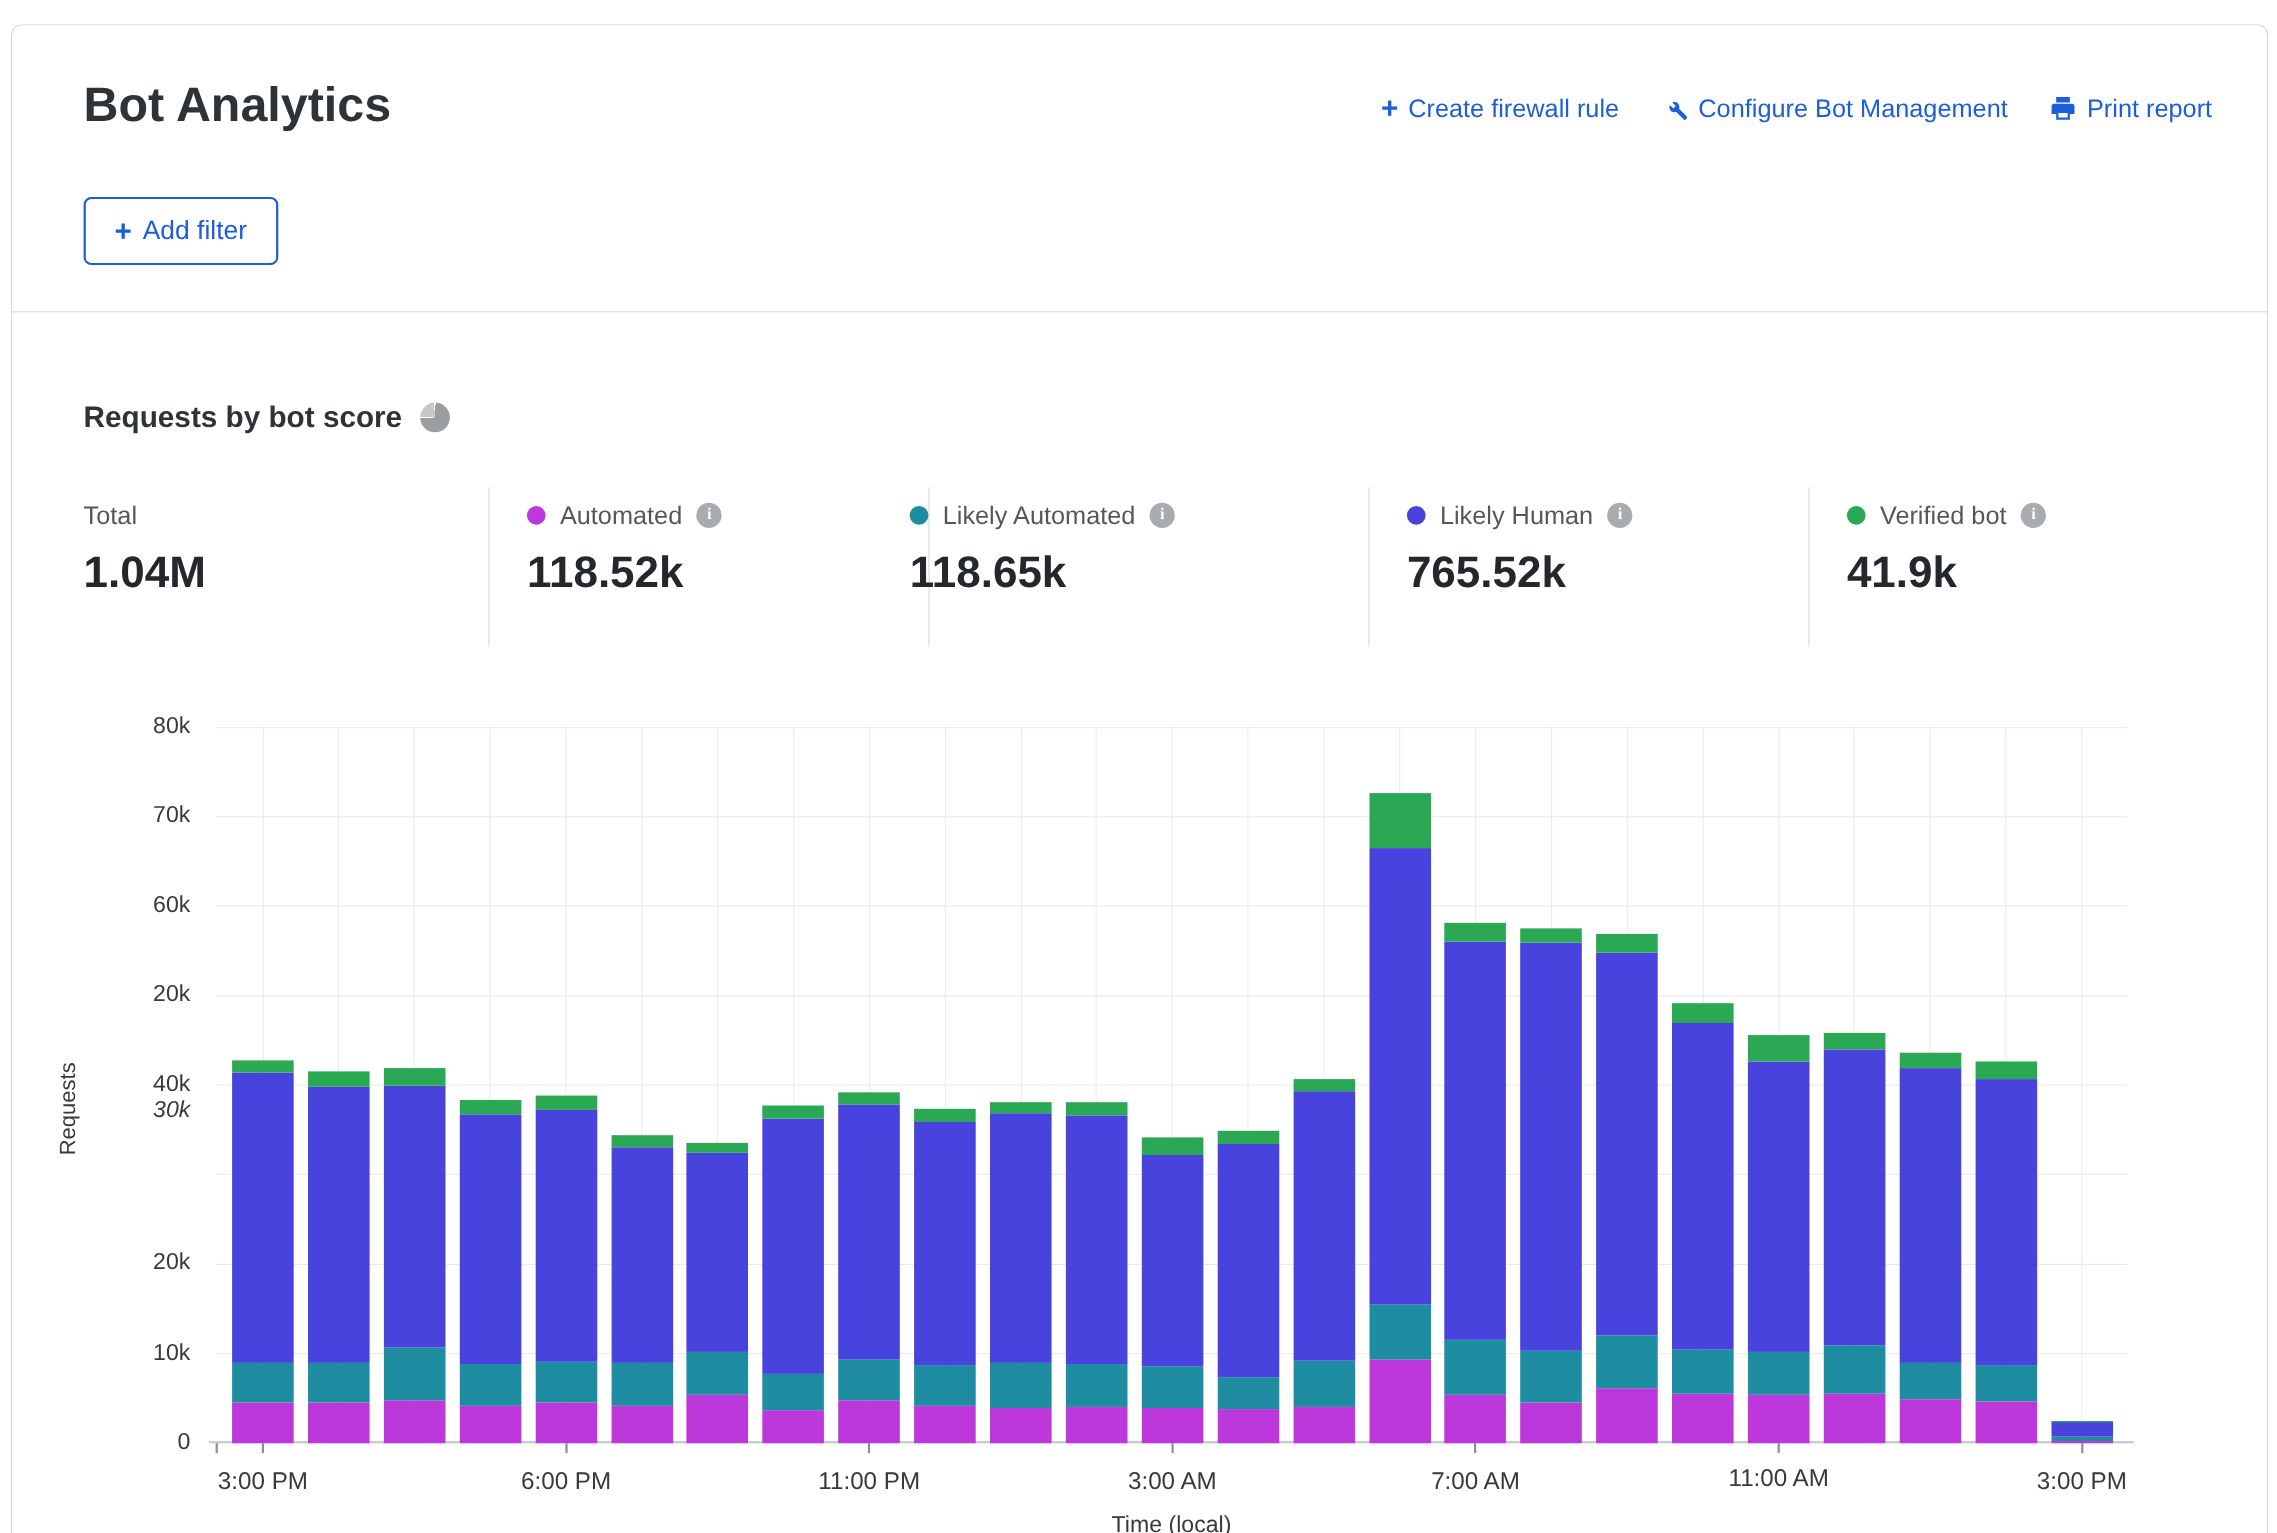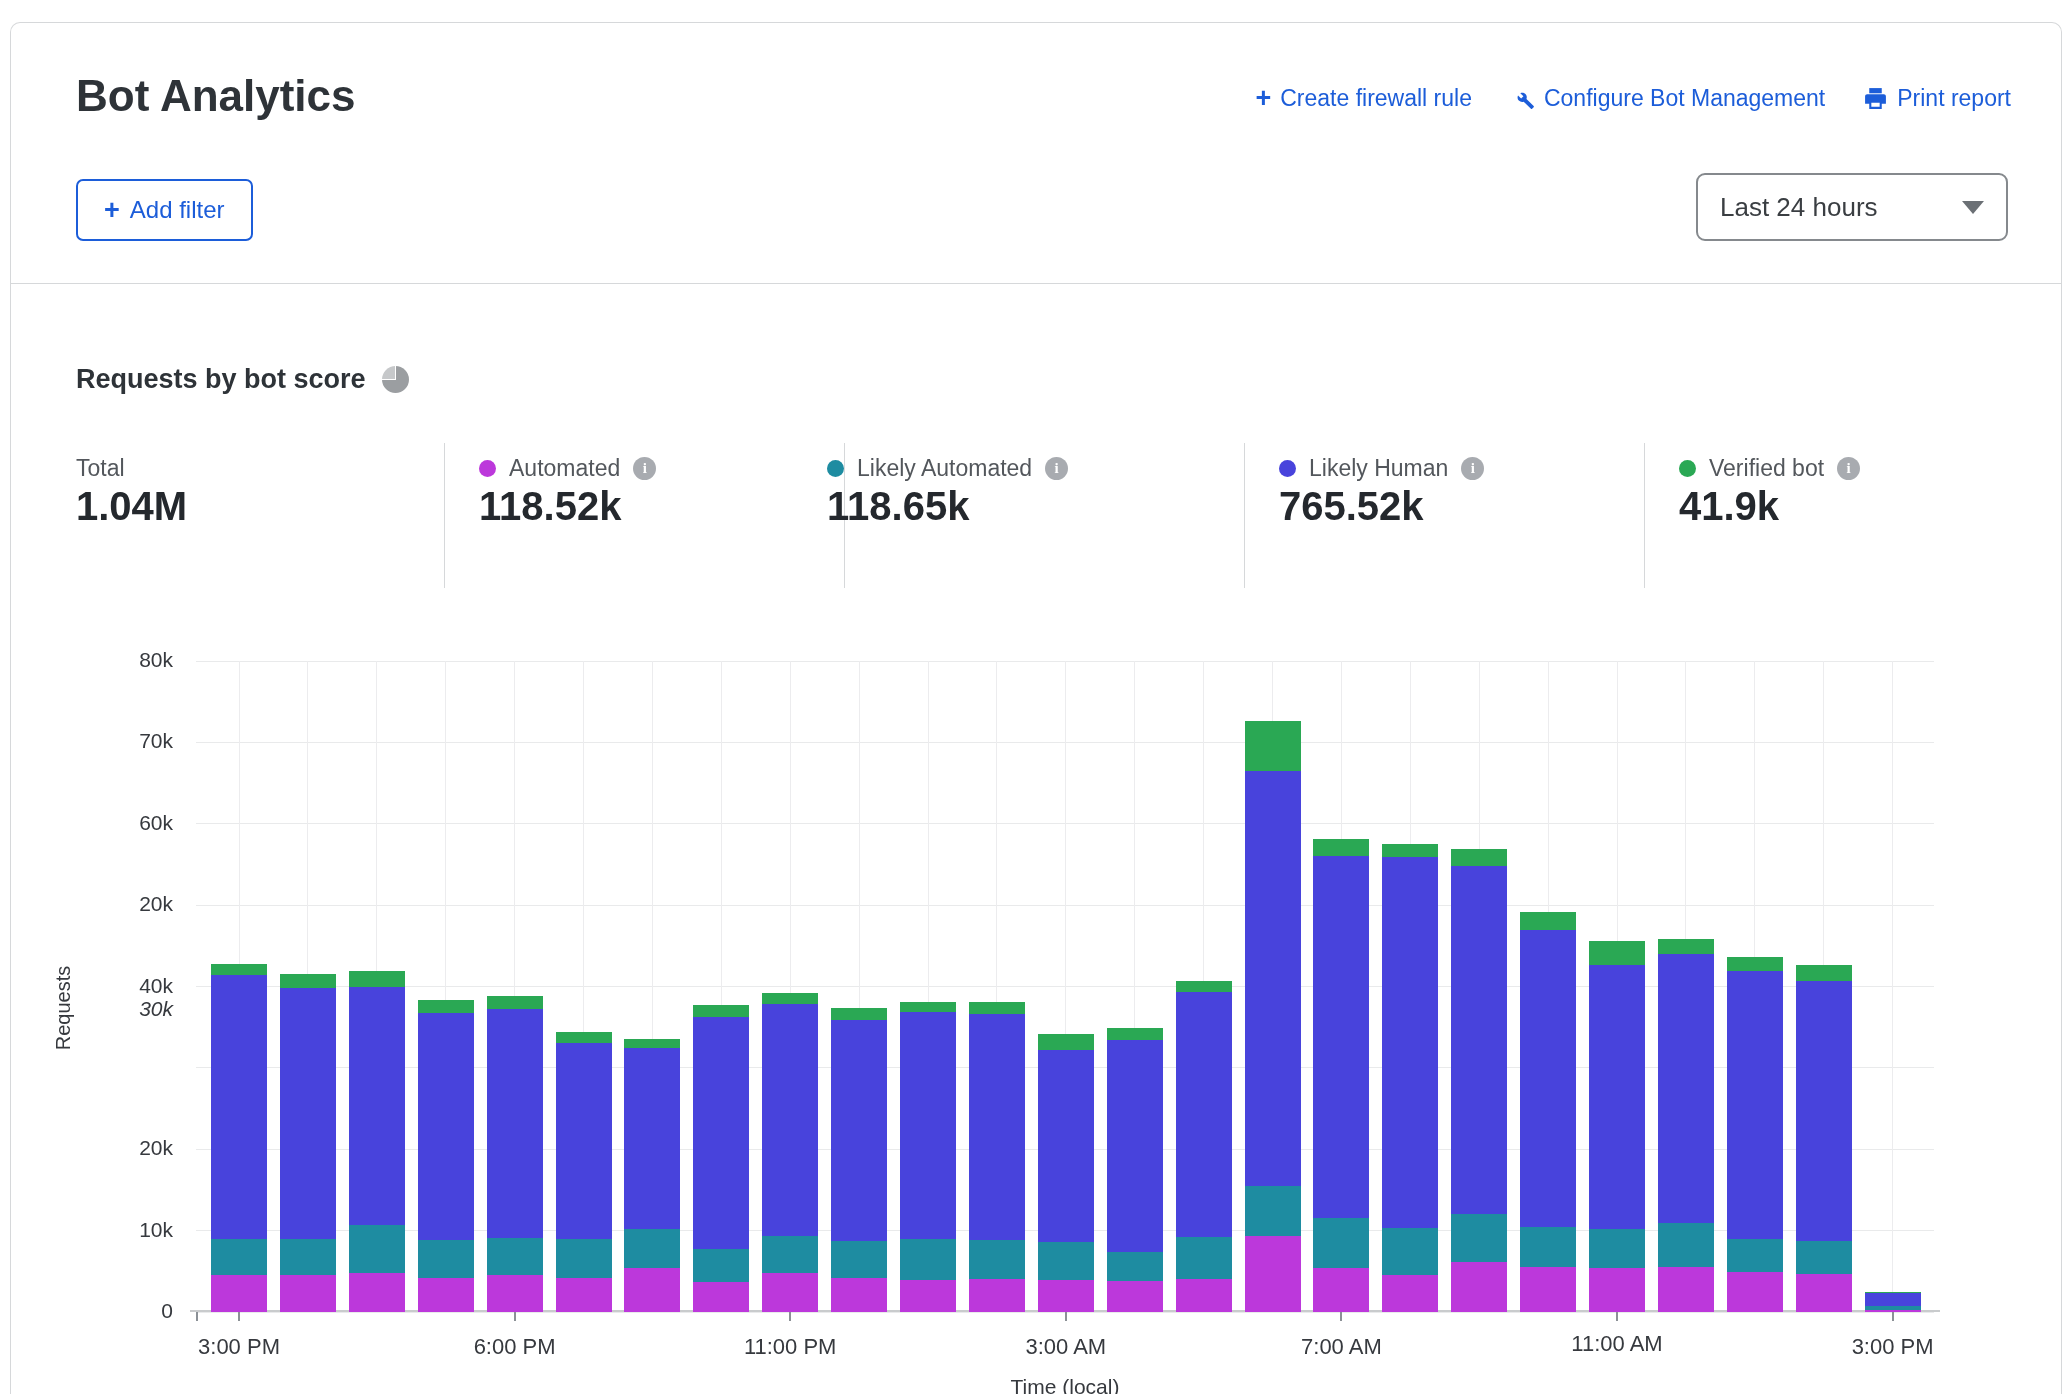--- a/index.html
+++ b/index.html
@@ -28,21 +28,21 @@
   .pie-icon { width:27px; height:27px; border-radius:50%;
           background:conic-gradient(#ffffff 0deg 2deg, #c6c8ca 2deg 86deg, #ffffff 86deg 92deg, #9b9ea1 92deg 358deg, #ffffff 358deg 360deg);
           transform:rotate(-90deg); }
   
   .stat-col { position:absolute; top:430px; }
   .stat-label-row { display:flex; align-items:center; gap:13px; font-size:23px; color:#53575c; height:30px; }
   .dot { width:17px; height:17px; border-radius:50%; }
   .info-icon { width:23px; height:23px; border-radius:50%; background:#a8abb0; color:#fff;
           font-size:15px; font-weight:700; display:flex; align-items:center; justify-content:center;
           font-family:"Liberation Serif", serif; cursor:pointer; }
-  .stat-value { margin-top:1px; font-size:40px; font-weight:700; color:#24282d; }
+  .stat-value { margin-top:16px; font-size:40px; font-weight:700; color:#24282d; }
   .stat-divider { position:absolute; top:420px; width:1px; height:145px; background:#d6d8da; }
   
   #plot { position:absolute; left:185px; top:638px; width:1738px; height:651px; }
   .hgrid { position:absolute; left:0; width:100%; height:1px; background:#e9eaeb; }
   .vgrid { position:absolute; top:0; width:1px; height:100%; background:#ececee; }
   .axisline { position:absolute; left:-6px; bottom:0; width:1750px; height:2px; background:#c9cbcd; }
   .bar-seg { position:absolute; }
   .ytick { position:absolute; width:70px; text-align:right; font-size:21px; color:#36393e; }
   .xtick { position:absolute; transform:translateX(-50%); font-size:22px; color:#36393e; white-space:nowrap; }
   .tickmark { position:absolute; width:2px; height:9px; background:#8b9096; }
@@ -81,24 +81,20 @@
       </span>
       <span>Print report</span>
     </a>
   </div>
 
   <button class="btn-add-filter">
     <span class="plus-glyph">+</span>
     <span>Add filter</span>
   </button>
 
-  <div class="dropdown">
-    <span>Last 24 hours</span>
-    <span class="caret"></span>
-  </div>
 
   <div class="divider"></div>
 
   <h2 class="section-title">
     <span>Requests by bot score</span>
     <span class="pie-icon"></span>
   </h2>
 
   <div class="stat-col" style="left:65px;">
     <div class="stat-label-row">

